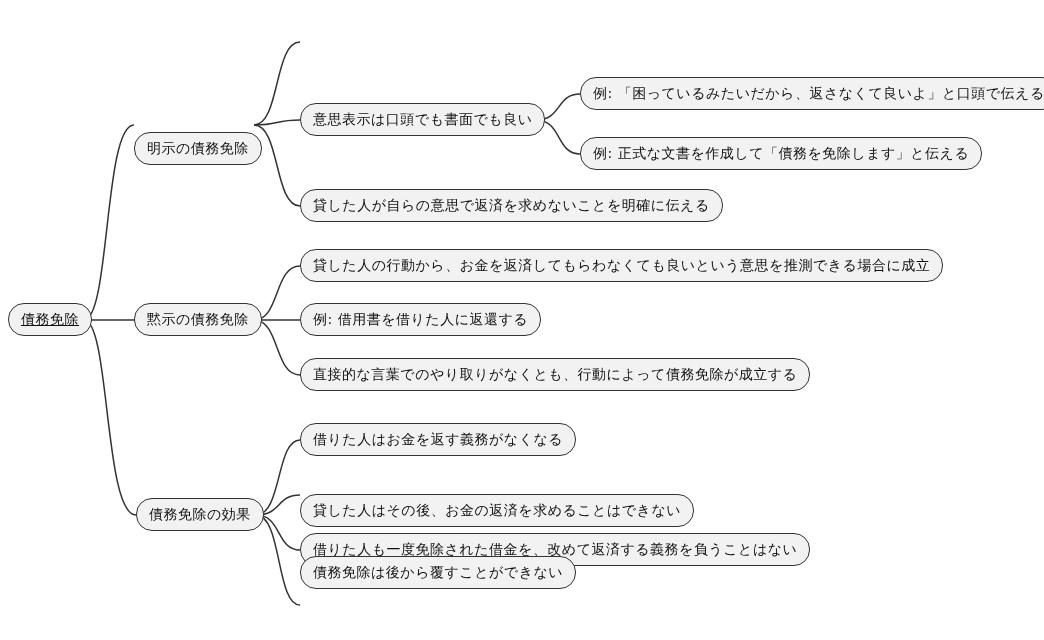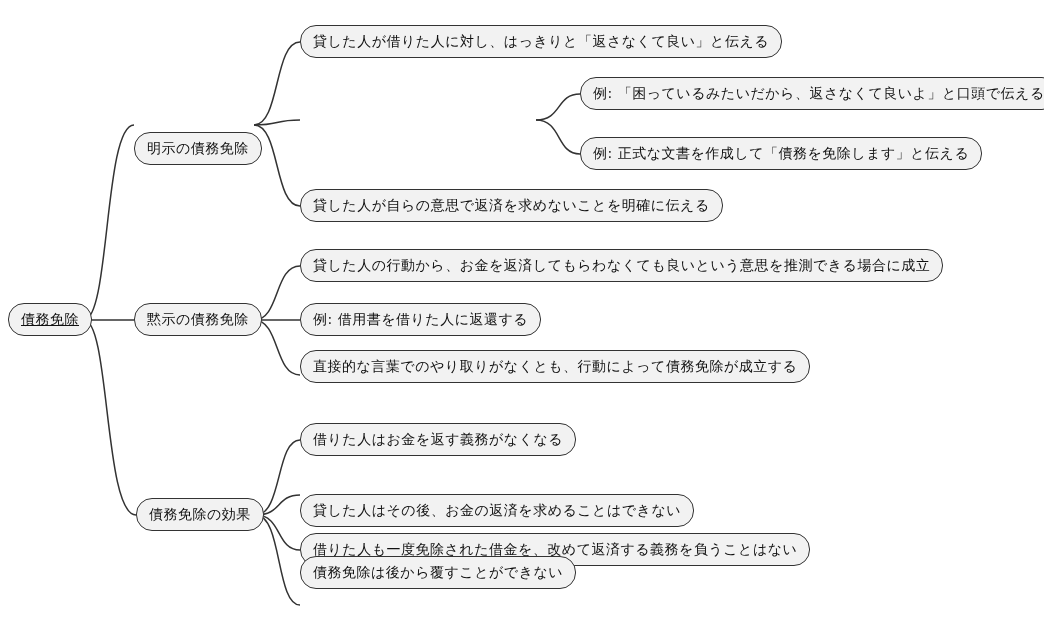--- a/index.html
+++ b/index.html
@@ -68,27 +68,27 @@
     <path class="link" d="M 256 515 C 282 515, 276 550, 300 550"></path>
     <path class="link" d="M 256 515 C 282 515, 276 605, 300 605"></path>
   </svg>
 
   <div class="node" style="left:8px; top:303px;text-decoration:underline;">債務免除</div>
 
   <div class="node" style="left:134px; top:96px;margin-top:36px;">明示の債務免除</div>
   <div class="node" style="left:134px; top:303px;">黙示の債務免除</div>
   <div class="node" style="left:136px; top:498px;">債務免除の効果</div>
 
-  <div class="node" style="left:300px; top:25px;">貸した人が借りた人に対し、はっきりと「返さなくて良い」と伝える</div>
+  <div class="node" style="left:300px; top:103px;">意思表示は口頭でも書面でも良い</div>
   <div class="node" style="left:580px; top:77px;">例: 「困っているみたいだから、返さなくて良いよ」と口頭で伝える</div>
   <div class="node" style="left:300px; top:189px;">貸した人が自らの意思で返済を求めないことを明確に伝える</div>
   <div class="node" style="left:580px; top:137px;">例: 正式な文書を作成して「債務を免除します」と伝える</div>
 
   <div class="node" style="left:300px; top:249px;">貸した人の行動から、お金を返済してもらわなくても良いという意思を推測できる場合に成立</div>
   <div class="node" style="left:300px; top:303px;">例: 借用書を借りた人に返還する</div>
-  <div class="node" style="left:300px; top:350px;">直接的な言葉でのやり取りがなくとも、行動によって債務免除が成立する</div>
+  <div class="node" style="left:300px; top:358px;">直接的な言葉でのやり取りがなくとも、行動によって債務免除が成立する</div>
 
   <div class="node" style="left:300px; top:423px;">借りた人はお金を返す義務がなくなる</div>
   <div class="node" style="left:300px; top:478px;margin-top:16px;">貸した人はその後、お金の返済を求めることはできない</div>
   <div class="node" style="left:300px; top:533px;">借りた人も一度免除された借金を、改めて返済する義務を負うことはない</div>
   <div class="node" style="left:300px; top:556px;">債務免除は後から覆すことができない</div>
 
 </div>
 
 </body></html>

